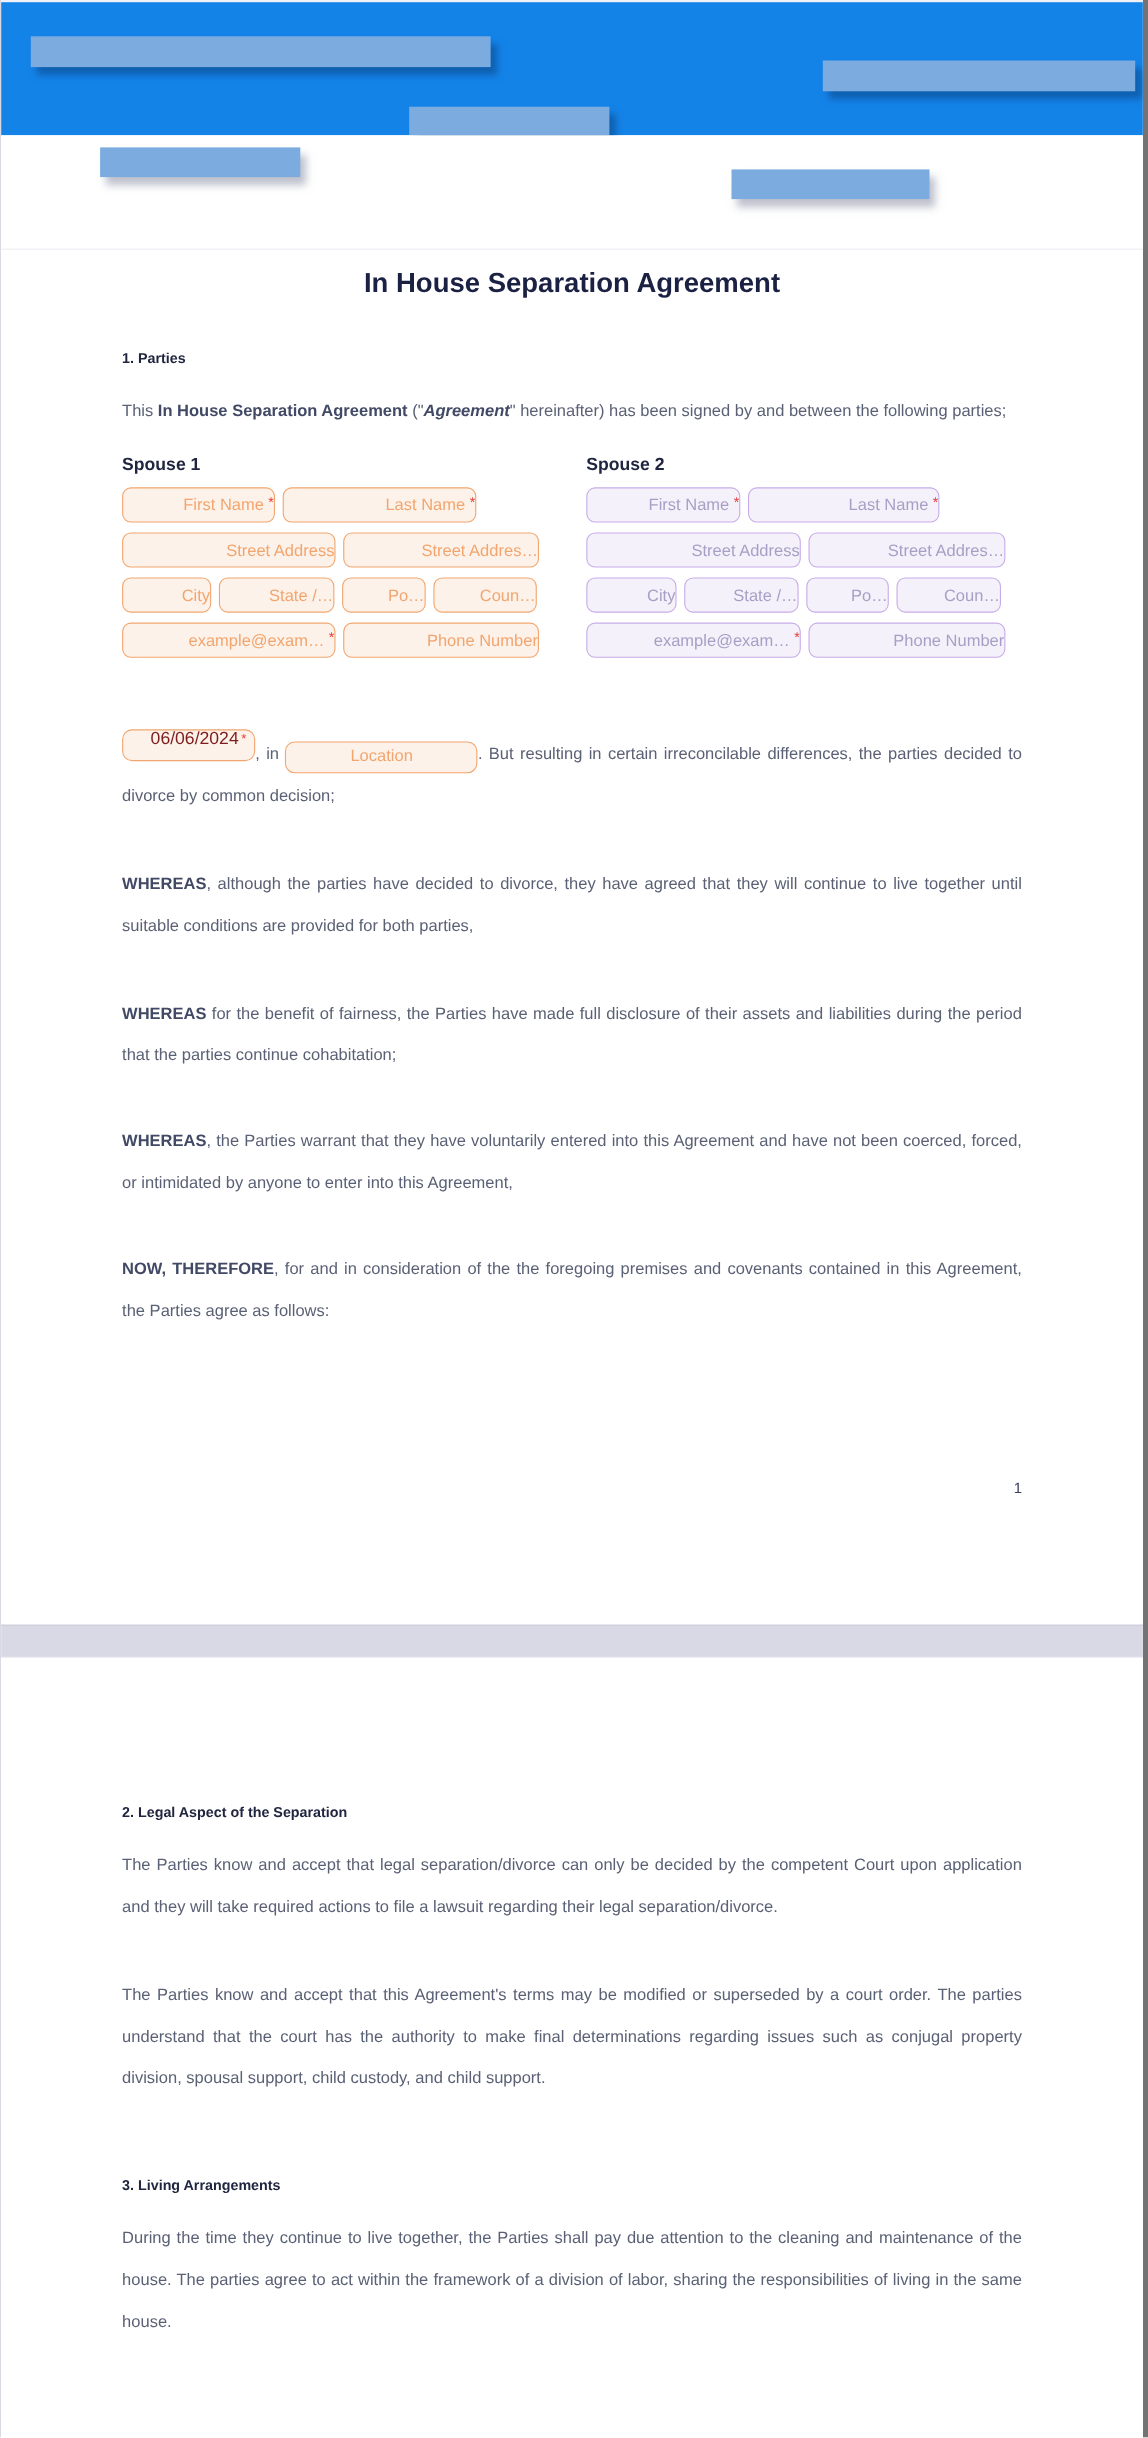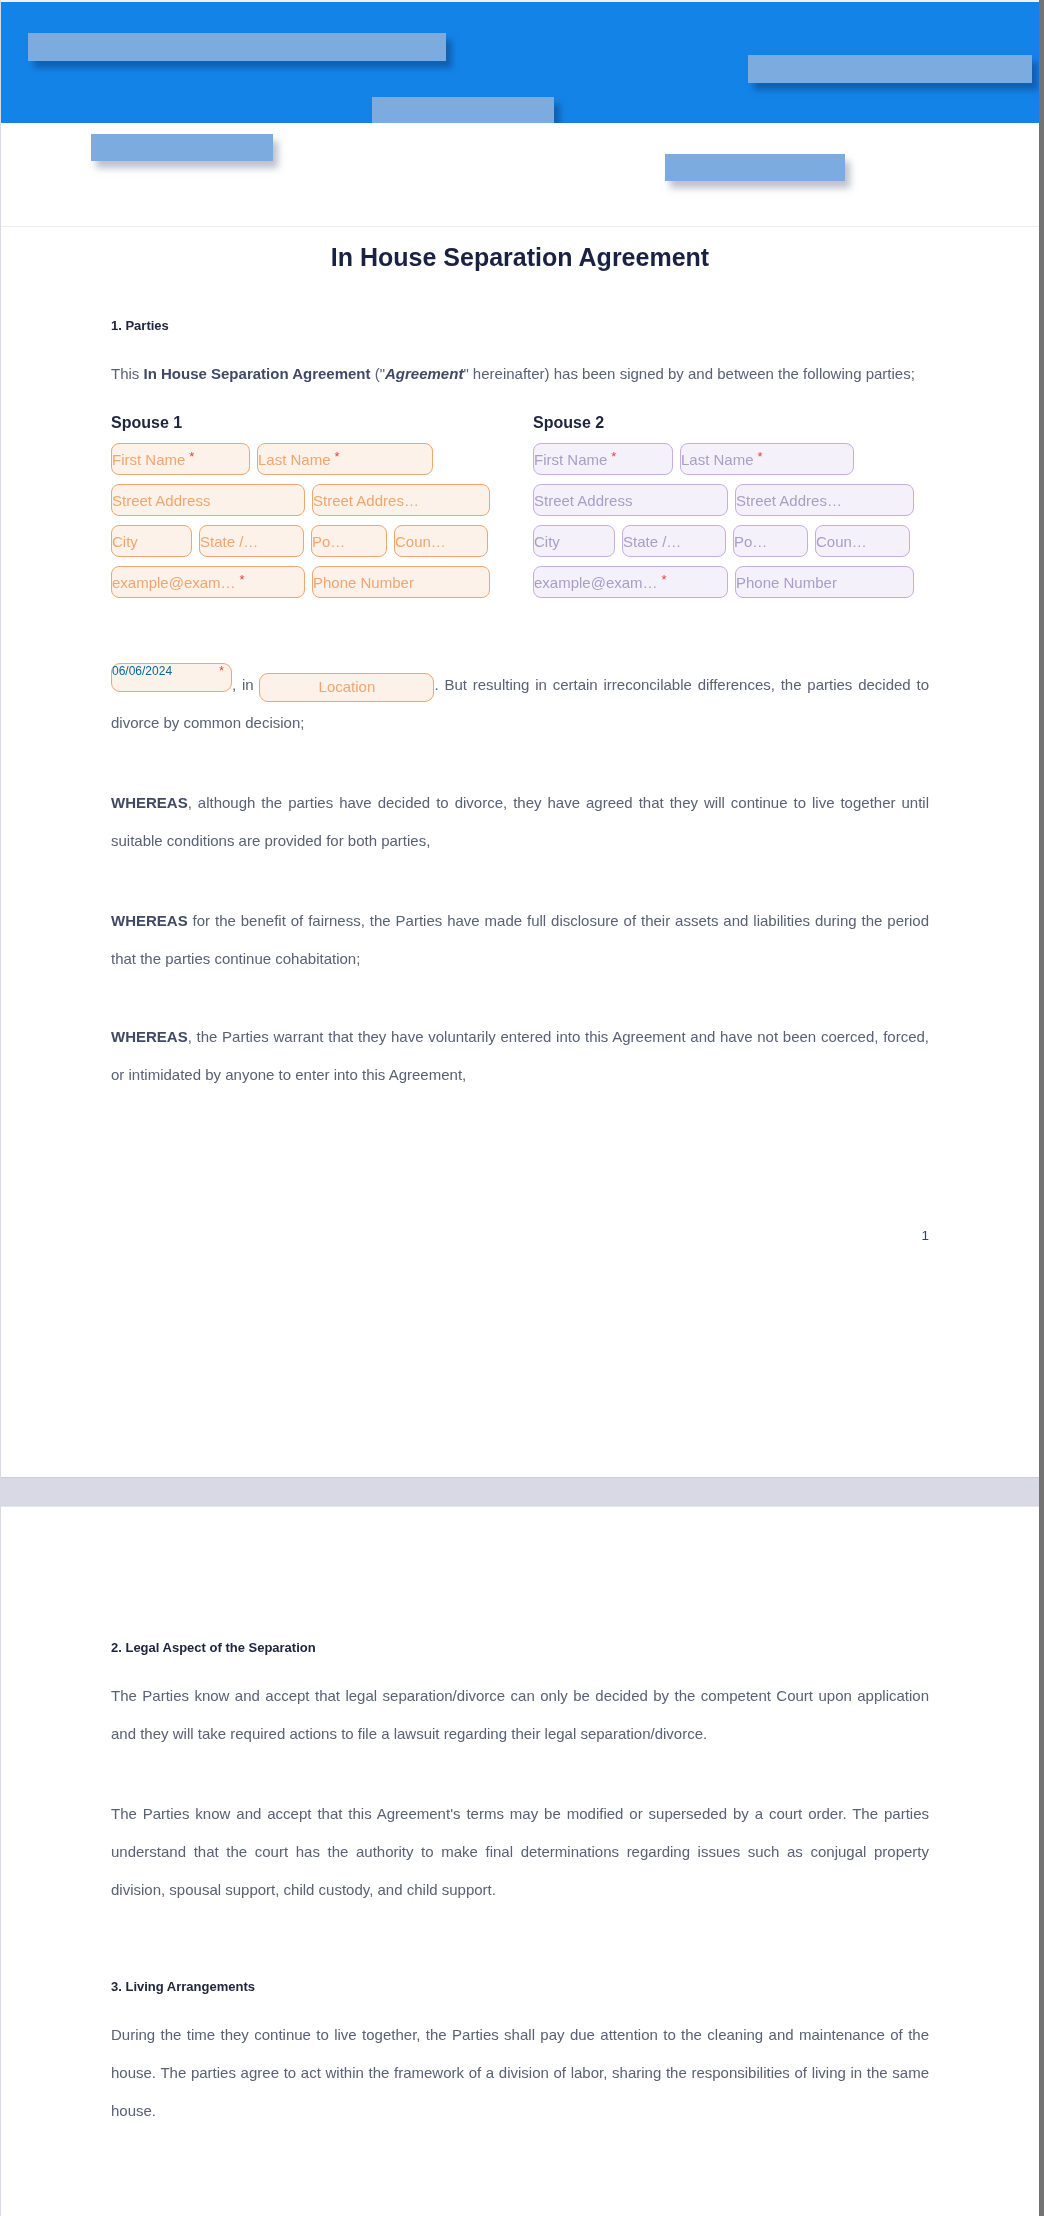--- a/index.html
+++ b/index.html
@@ -35,29 +35,29 @@
   p.body.mt40{margin-top:40px;}
   p.body .b{font-weight:bold;color:#414965;}
   p.body .i{font-style:italic;}
   
   .spouses{display:flex;margin-top:21px;}
   .spouse-col{width:381px;}
   .spouse-col.first{margin-right:41px;}
   .spouse-col h4{font-size:16px;font-weight:bold;color:#20263f;line-height:18px;margin:0 0 11px;}
   .frow{display:flex;gap:7px;margin-bottom:9px;}
   .field{height:32px;box-sizing:border-box;border:1.5px solid;border-radius:8px;
-         display:flex;align-items:center;justify-content:flex-start;font-size:15px;cursor:text;white-space:nowrap;overflow:hidden;}
+         display:flex;align-items:center;justify-content:flex-end;font-size:15px;cursor:text;white-space:nowrap;overflow:hidden;}
   .s1 .field{border-color:#f2a56e;color:#f2a56e;background:#fdf2e9;}
   .s2 .field{border-color:#c7ace7;color:#a79fc5;background:#f5f1fa;}
   sup.req{color:#e8413f;font-size:13px;line-height:0;margin-left:4px;transform:translateY(-2px);}
   
   .chip{display:inline-flex;vertical-align:-2px;height:29px;box-sizing:border-box;
         border:1.5px solid #f2a56e;background:#fdf2e9;border-radius:9px;cursor:text;}
   .chip.date{width:121px;position:relative;}
-  .date-val{position:absolute;top:0;left:0;right:14px;text-align:left;font-size:12px;line-height:15px;color:#0369a1;}
+  .date-val{position:absolute;top:0;left:0;right:14px;text-align:right;font-size:16px;line-height:15px;color:#7f1d1d;}
   .date-req{position:absolute;top:0;right:7px;color:#e8413f;font-size:12px;line-height:14px;}
   .chip.loc{width:175px;align-items:center;justify-content:center;color:#f2a56e;font-size:15px;}
   .page-num{text-align:right;font-size:13.5px;color:#3a4158;line-height:20px;margin-top:132px;}
 </style>
 </head>
 <body>
 
 <div class="viewport">
   <div class="top-line"></div>
 
@@ -177,20 +177,21 @@
     <p class="body mt56"><span class="chip date">
           <span class="date-val">06/06/2024</span>
           <span class="date-req">*</span>
         </span><span>, in </span><span class="chip loc">
           <span>Location</span>
         </span><span><span>. But resulting in certain irreconcilable differences, the parties decided to divorce by common decision;</span></span></p>
 
     <p class="body"><span class="b">WHEREAS</span><span>, although the parties have decided to divorce, they have agreed that they will continue to live together until suitable conditions are provided for both parties,</span></p>
     <p class="body"><span class="b">WHEREAS</span><span> for the benefit of fairness, the Parties have made full disclosure of their assets and liabilities during the period that the parties continue cohabitation;</span></p>
     <p class="body mt40"><span class="b">WHEREAS</span><span>, the Parties warrant that they have voluntarily entered into this Agreement and have not been coerced, forced, or intimidated by anyone to enter into this Agreement,</span></p>
+    <p class="body mt40"><span class="b">NOW, THEREFORE</span><span>, for and in consideration of the the foregoing premises and covenants contained in this Agreement, the Parties agree as follows:</span></p>
 
     <div class="page-num">1</div>
   </div>
 
   <div class="page-gap"></div>
 
   <div class="page2-body">
     <h3 class="sec pg2">2. Legal Aspect of the Separation</h3>
     <p class="body after-h">The Parties know and accept that legal separation/divorce can only be decided by the competent Court upon application and they will take required actions to file a lawsuit regarding their legal separation/divorce.</p>
     <p class="body">The Parties know and accept that this Agreement's terms may be modified or superseded by a court order. The parties understand that the court has the authority to make final determinations regarding issues such as conjugal property division, spousal support, child custody, and child support.</p>

